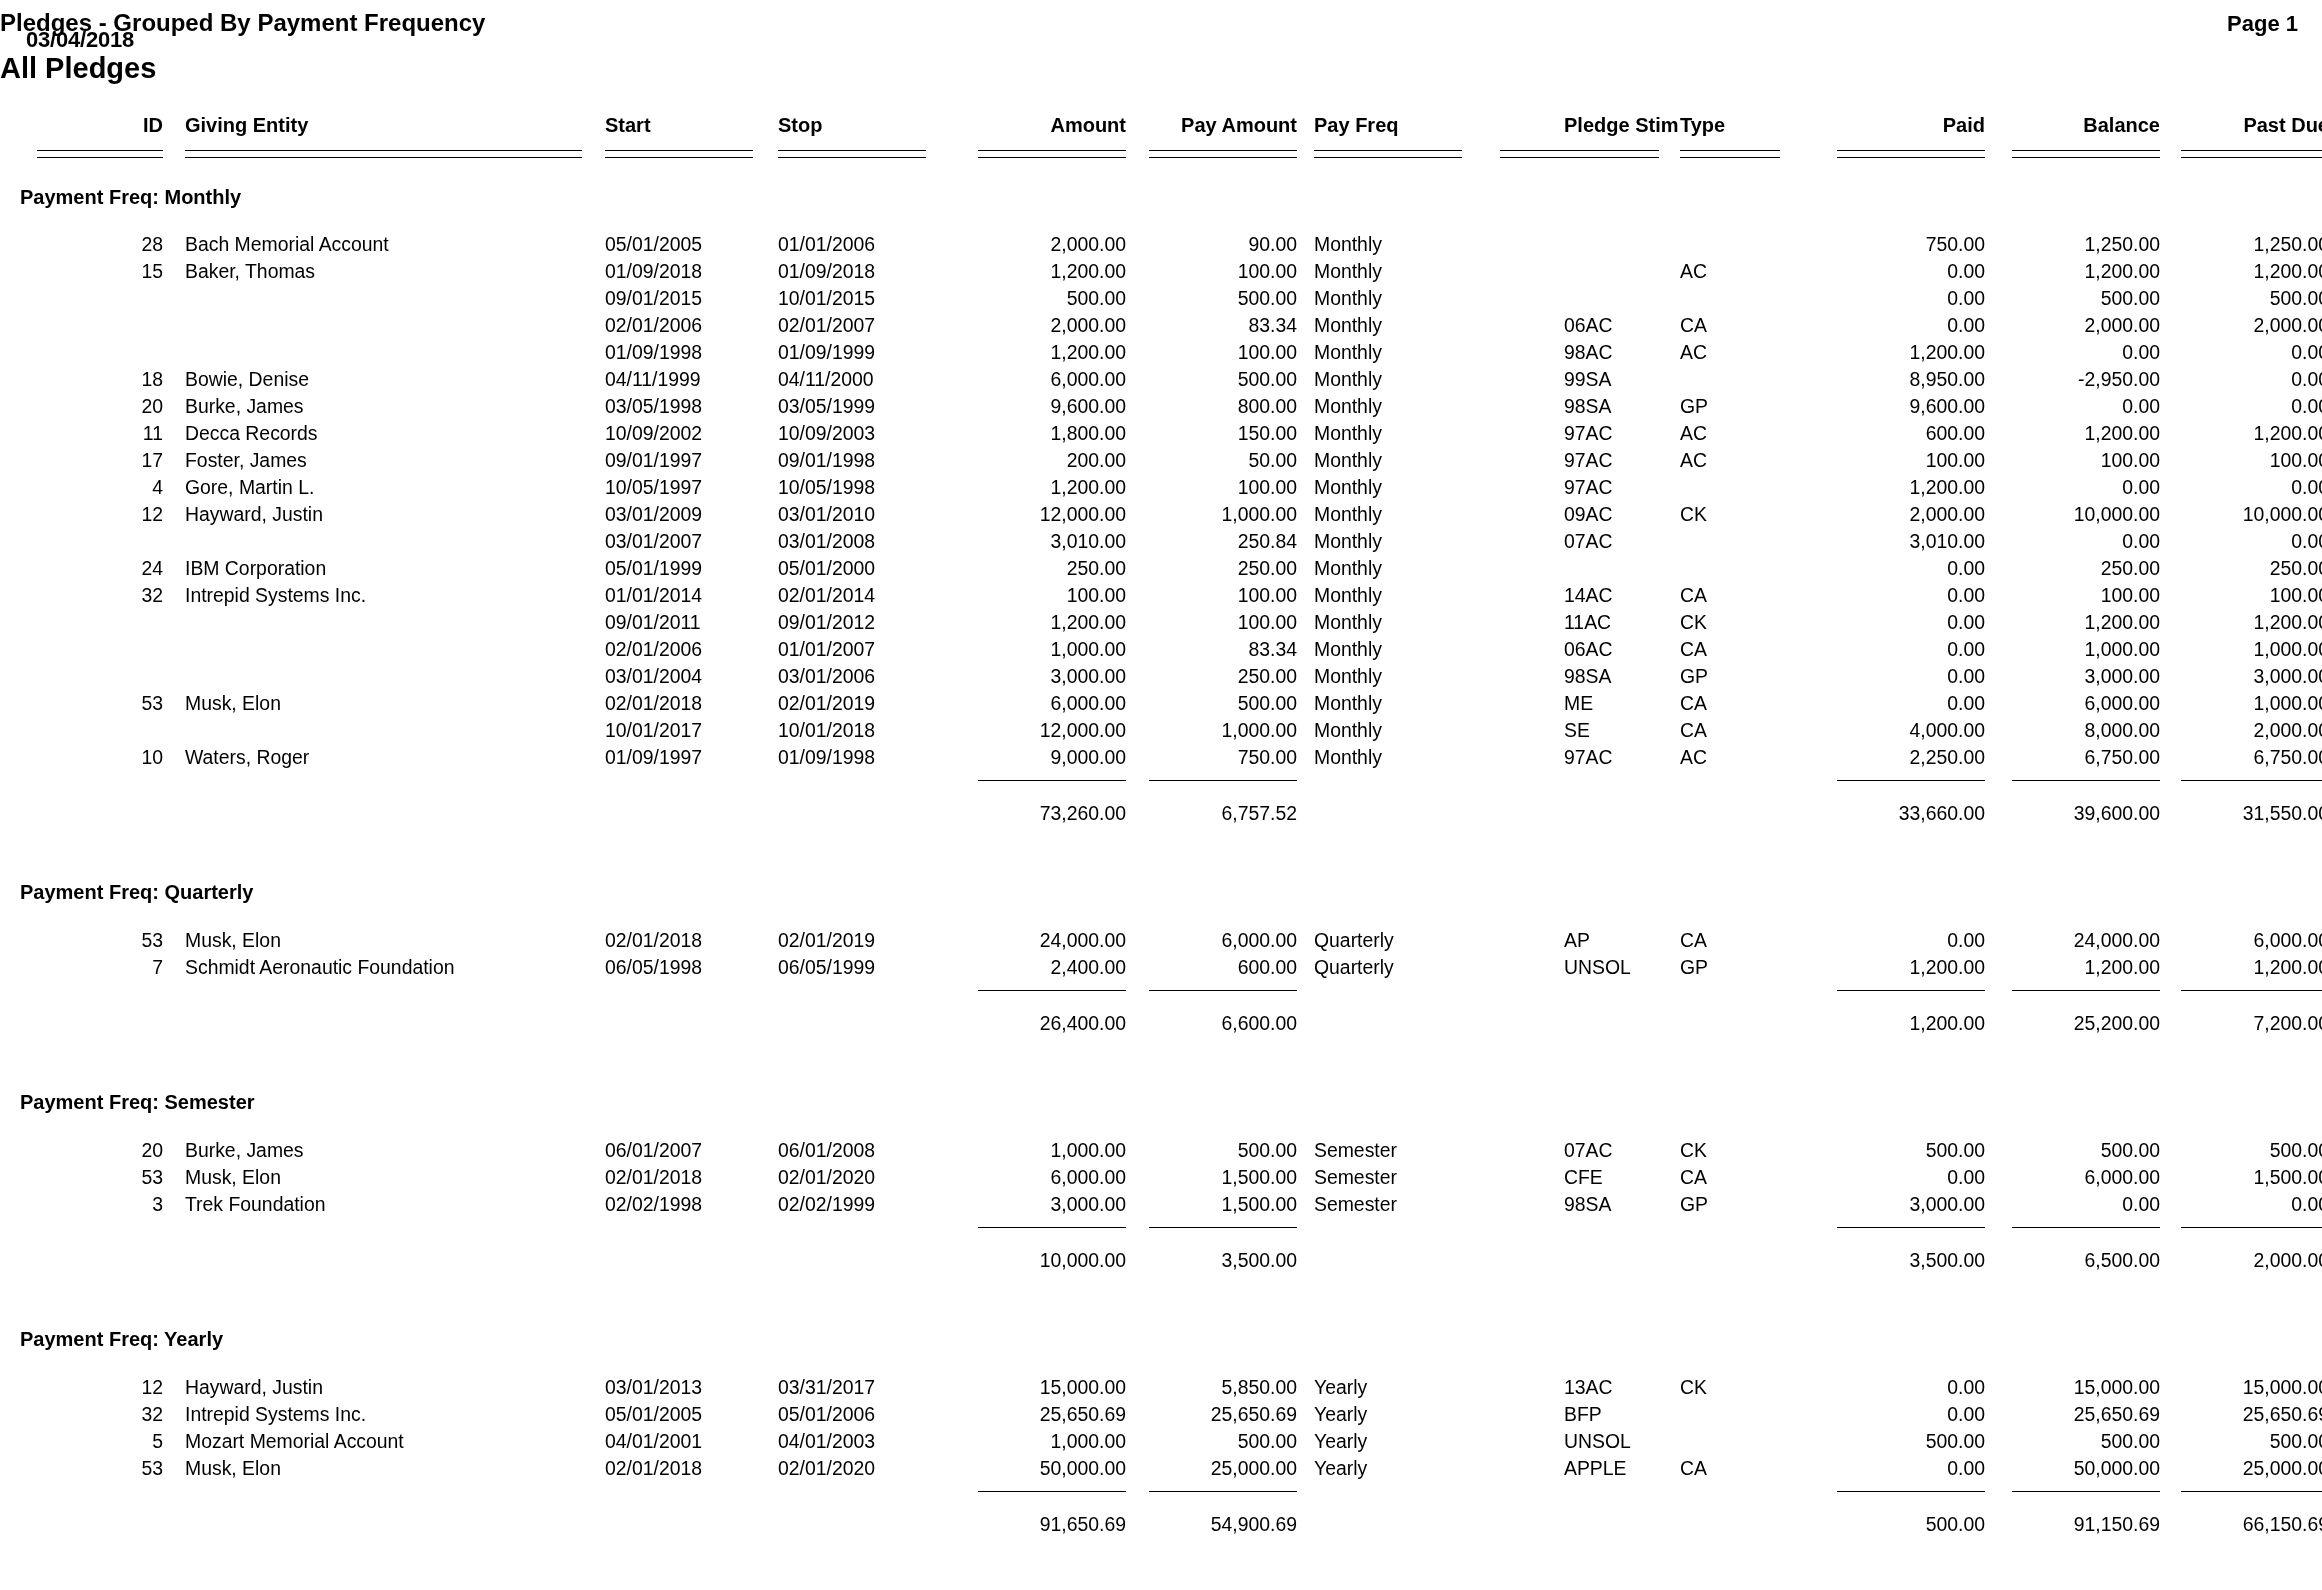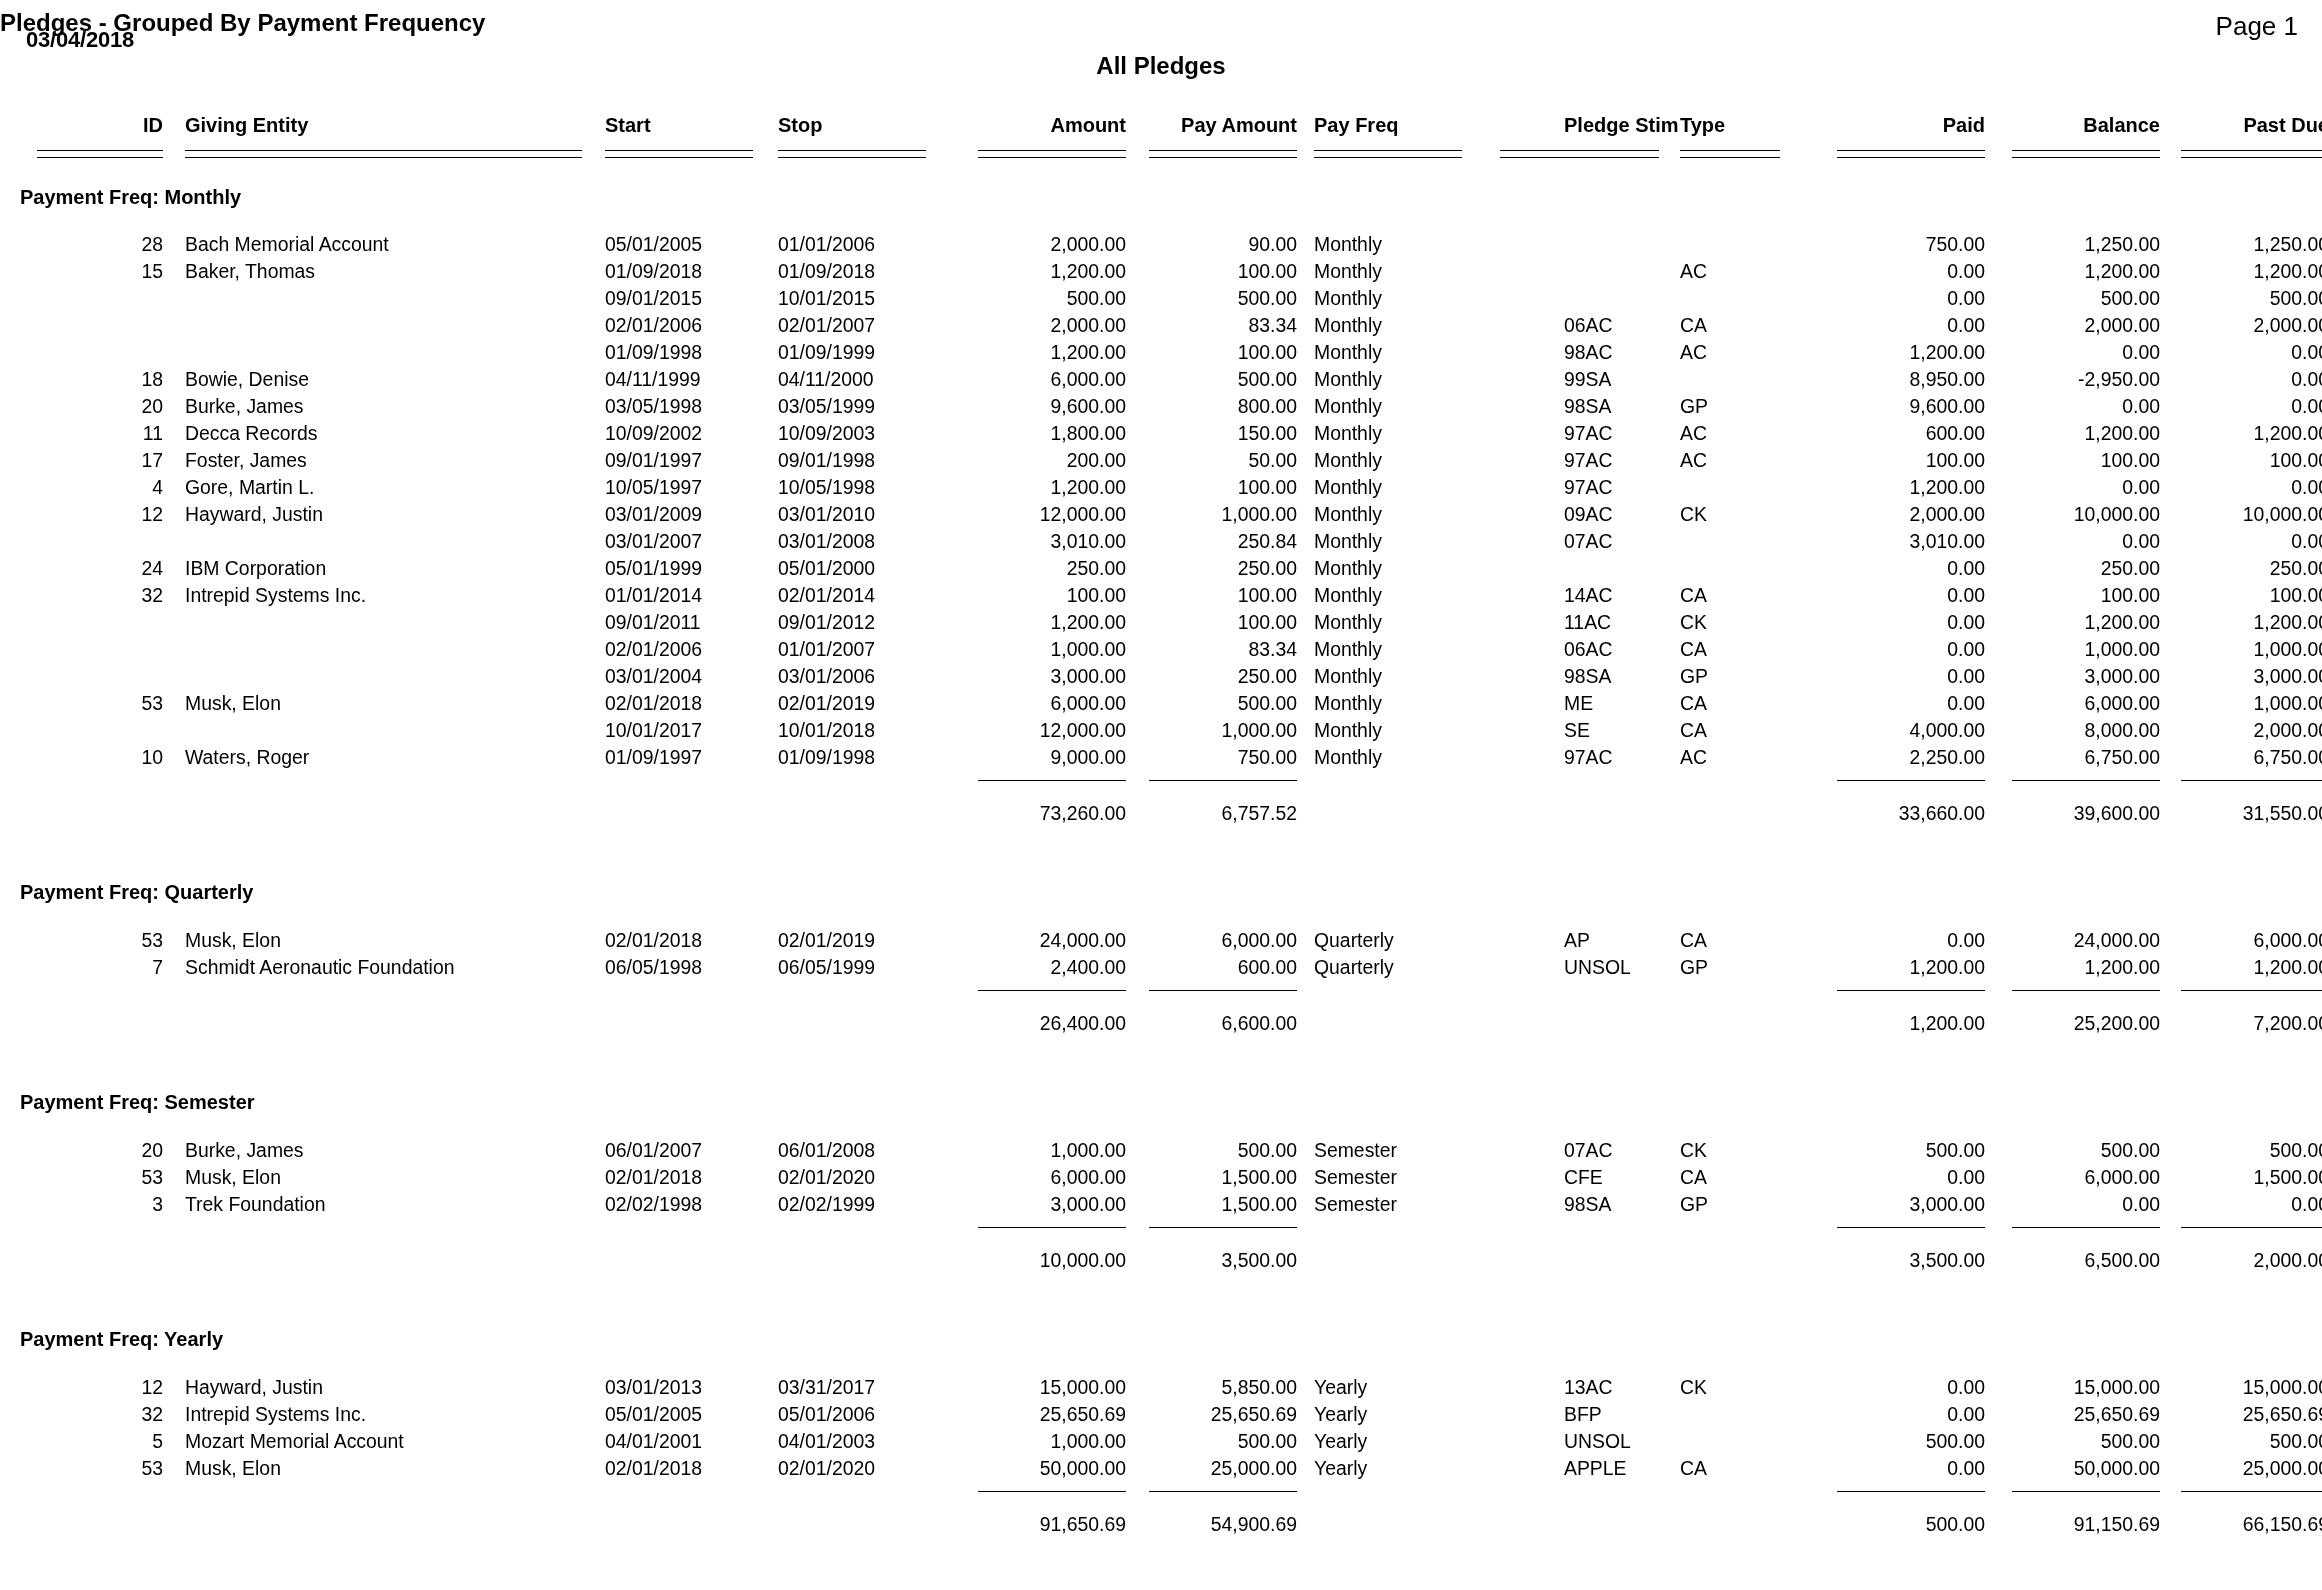--- a/index.html
+++ b/index.html
@@ -33,39 +33,38 @@
     left: 26px;
     top: 27px;
     font-size: 22px;
     font-weight: bold;
     letter-spacing: -0.2px;
   }
   .rpt-page {
     position: absolute;
     right: 24px;
     top: 11px;
-    font-size: 26px;
-    font-weight: normal;
+    font-size: 22px;
+    font-weight: bold;
   }
   .rpt-title {
     position: absolute;
     left: 0;
     right: 0;
     top: 9.2px;
     text-align: left;
     font-size: 24px;
     font-weight: bold;
   }
   .rpt-subtitle {
     position: absolute;
     left: 0;
     right: 0;
     top: 52px;
-    text-align: center;
-    font-size: 24px;
+    font-size: 29px;
     font-weight: bold;
   }
 
   
   .grid {
     position: relative;
     margin-top: 15px;
   }
 
   .row {

